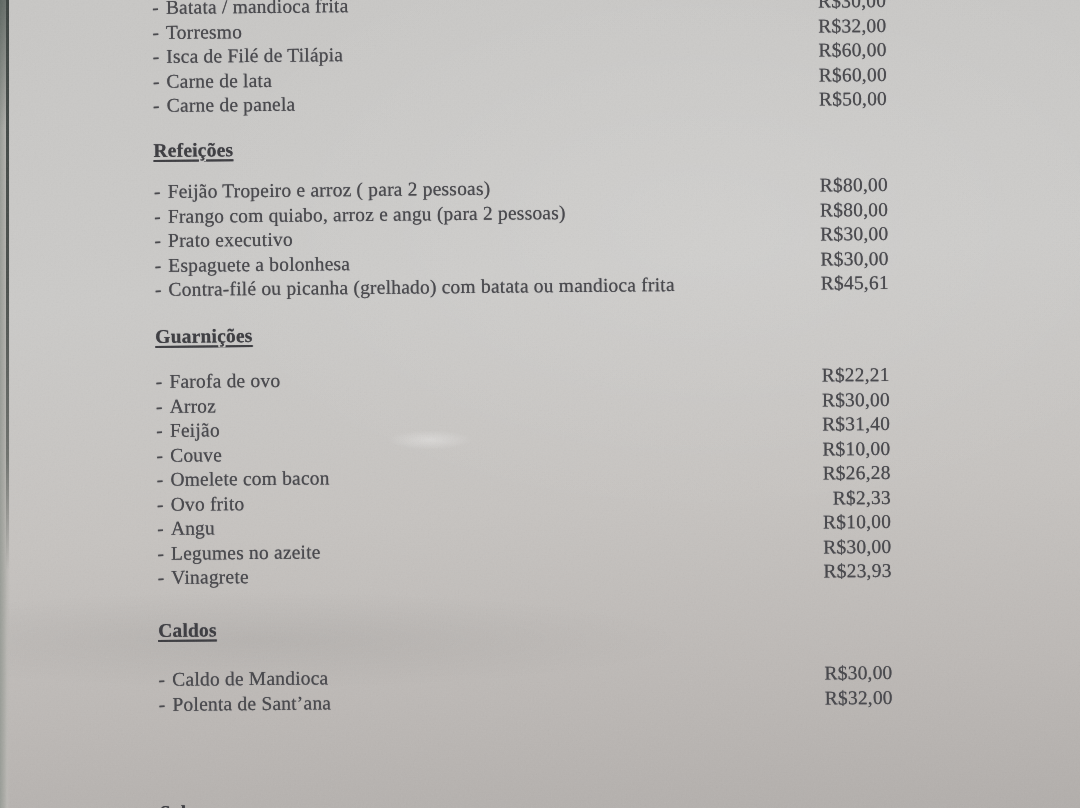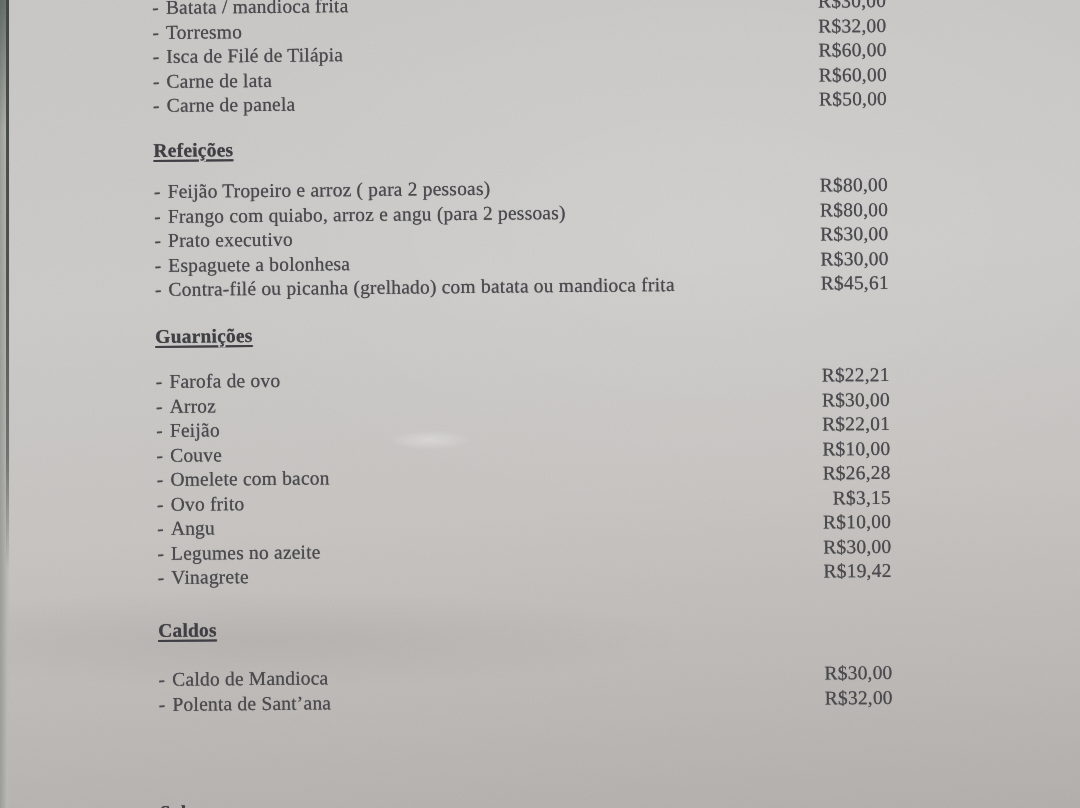--- a/index.html
+++ b/index.html
@@ -148,51 +148,51 @@
           <span class="item-price">R$22,21</span>
         </div>
         <div class="menu-row">
           <span class="item-bullet">-</span>
           <span class="item-name">Arroz</span>
           <span class="item-price">R$30,00</span>
         </div>
         <div class="menu-row">
           <span class="item-bullet">-</span>
           <span class="item-name">Feijão</span>
-          <span class="item-price">R$22,01</span>
+          <span class="item-price">R$31,40</span>
         </div>
         <div class="menu-row">
           <span class="item-bullet">-</span>
           <span class="item-name">Couve</span>
           <span class="item-price">R$10,00</span>
         </div>
         <div class="menu-row">
           <span class="item-bullet">-</span>
           <span class="item-name">Omelete com bacon</span>
           <span class="item-price">R$26,28</span>
         </div>
         <div class="menu-row">
           <span class="item-bullet">-</span>
           <span class="item-name">Ovo frito</span>
-          <span class="item-price">R$3,15</span>
+          <span class="item-price">R$2,33</span>
         </div>
         <div class="menu-row">
           <span class="item-bullet">-</span>
           <span class="item-name">Angu</span>
           <span class="item-price">R$10,00</span>
         </div>
         <div class="menu-row">
           <span class="item-bullet">-</span>
           <span class="item-name">Legumes no azeite</span>
           <span class="item-price">R$30,00</span>
         </div>
         <div class="menu-row">
           <span class="item-bullet">-</span>
           <span class="item-name">Vinagrete</span>
-          <span class="item-price">R$19,42</span>
+          <span class="item-price">R$23,93</span>
         </div>
       </section>
       <section class="menu-section s3">
         <h2 class="section-title">Caldos</h2>
         <div class="menu-row">
           <span class="item-bullet">-</span>
           <span class="item-name">Caldo de Mandioca</span>
           <span class="item-price">R$30,00</span>
         </div>
         <div class="menu-row">

